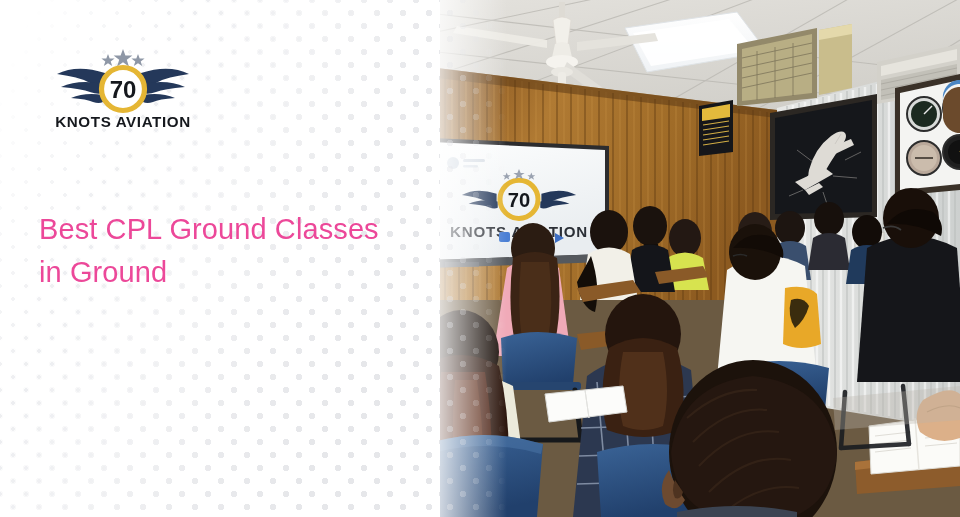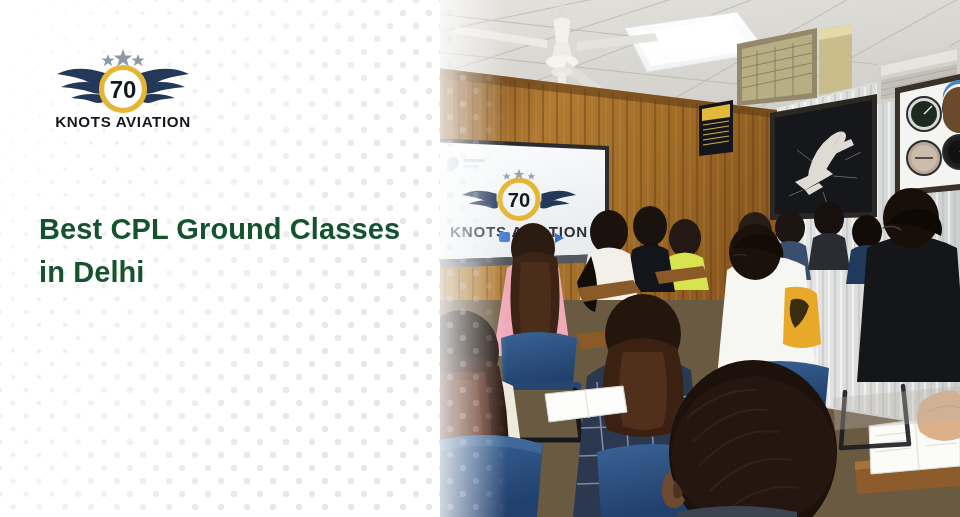--- a/index.html
+++ b/index.html
@@ -32,21 +32,21 @@
     -webkit-mask-image: linear-gradient(115deg, rgba(0,0,0,0) 5%, rgba(0,0,0,0.9) 30%, rgba(0,0,0,0) 58%);
     mask-image: linear-gradient(115deg, rgba(0,0,0,0) 5%, rgba(0,0,0,0.9) 30%, rgba(0,0,0,0) 58%);
   }
 
   
   .logo { position:absolute; left:48px; top:46px; width:150px; height:86px; z-index:5; }
   .logo svg { display:block; width:150px; height:86px; }
 
   
   .headline { position:absolute; left:39px; top:208px; width:380px; z-index:5;
-    font-size:29px; line-height:43px; font-weight:700; color:#14532d;
+    font-size:29px; line-height:43px; font-weight:400; color:#ec4899;
     letter-spacing:0.1px; }
 
   
   .photo { position:absolute; left:437px; top:0; width:523px; height:517px;
     overflow:hidden; background:#6b5a42; z-index:1; }
   .photo svg { display:block; width:523px; height:517px; }
   .photo-fade { position:absolute; left:0; top:0; width:70px; height:517px;
     background:linear-gradient(90deg, rgba(255,255,255,0.82), rgba(255,255,255,0));
     z-index:9; pointer-events:none; }
   .photo-dots { position:absolute; left:0; top:0; width:70px; height:517px; z-index:10;
@@ -548,17 +548,17 @@
         <circle cx="75" cy="43" r="21.5" fill="#ffffff"></circle>
         <circle cx="75" cy="43" r="21.5" fill="none" stroke="#E5B634" stroke-width="5.2"></circle>
         <text x="75" y="52" text-anchor="middle" font-family="Liberation Sans, sans-serif" font-size="24" font-weight="bold" fill="#15181d">70</text>
 
         <text x="75" y="81" text-anchor="middle" font-family="Liberation Sans, sans-serif" font-size="15.2" font-weight="bold" letter-spacing="0.6" fill="#15181d">KNOTS AVIATION</text>
       </svg>
     </div>
 
     <h1 class="headline">
       <span>Best CPL Ground Classes</span><br>
-      <span>in Delhi</span>
+      <span>in Ground</span>
     </h1>
   </div>
 
 </div>
 
 </body></html>

